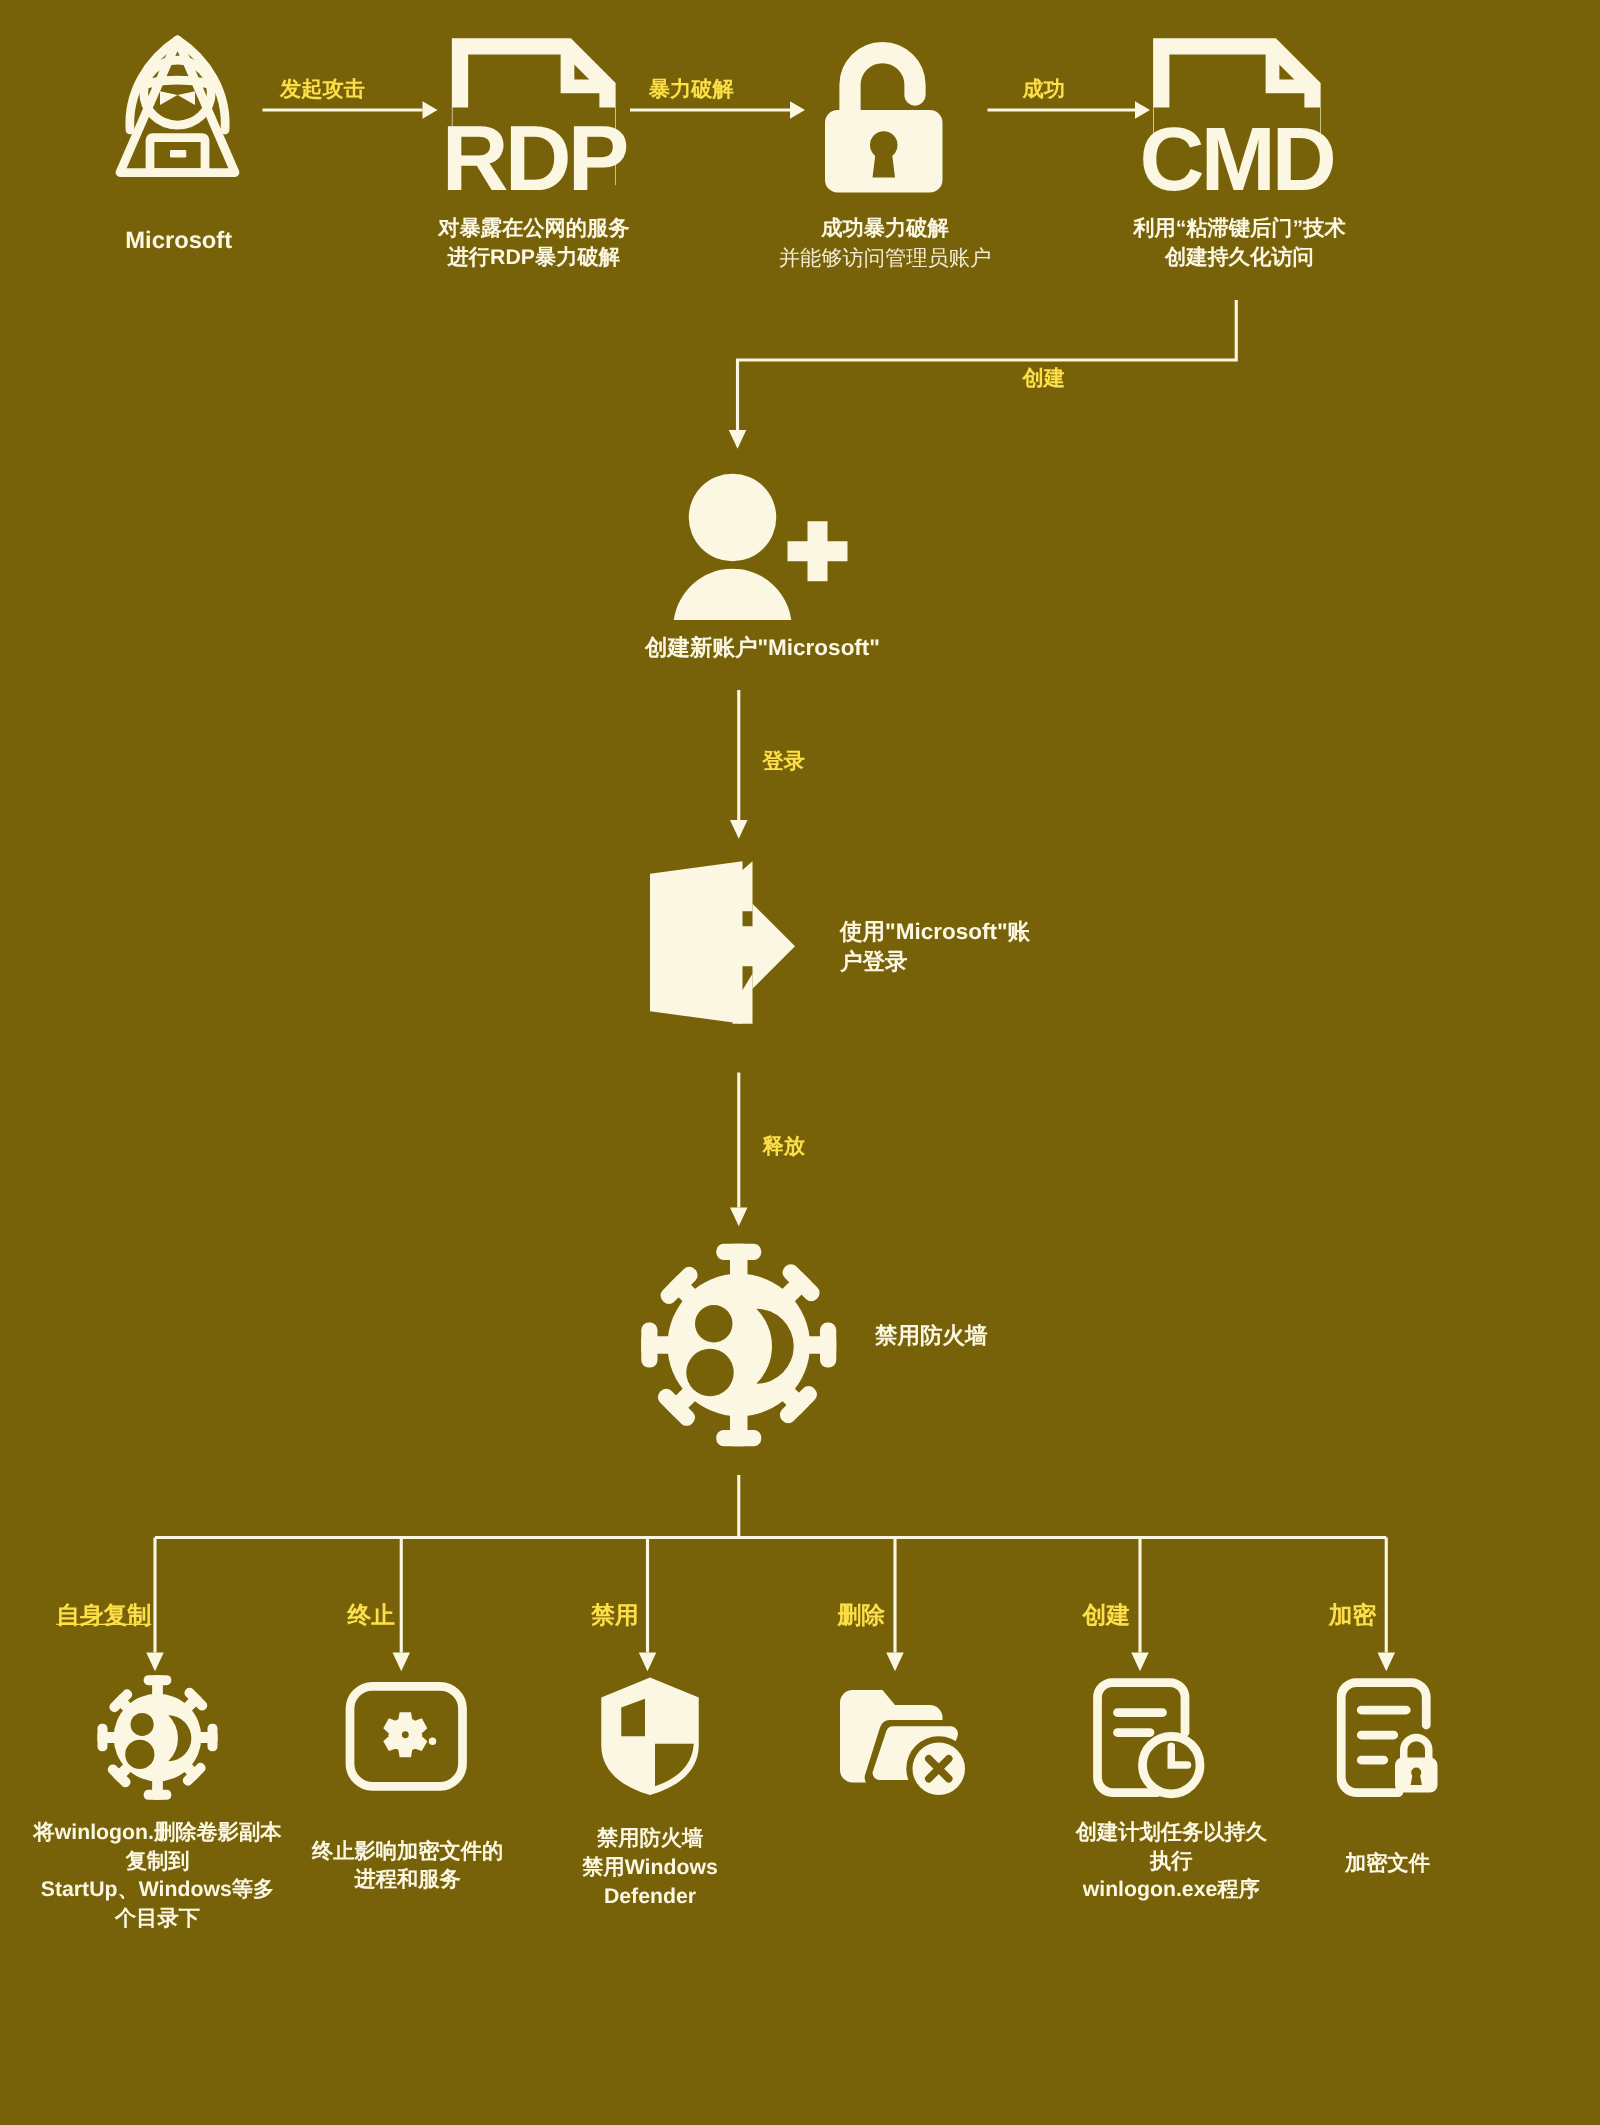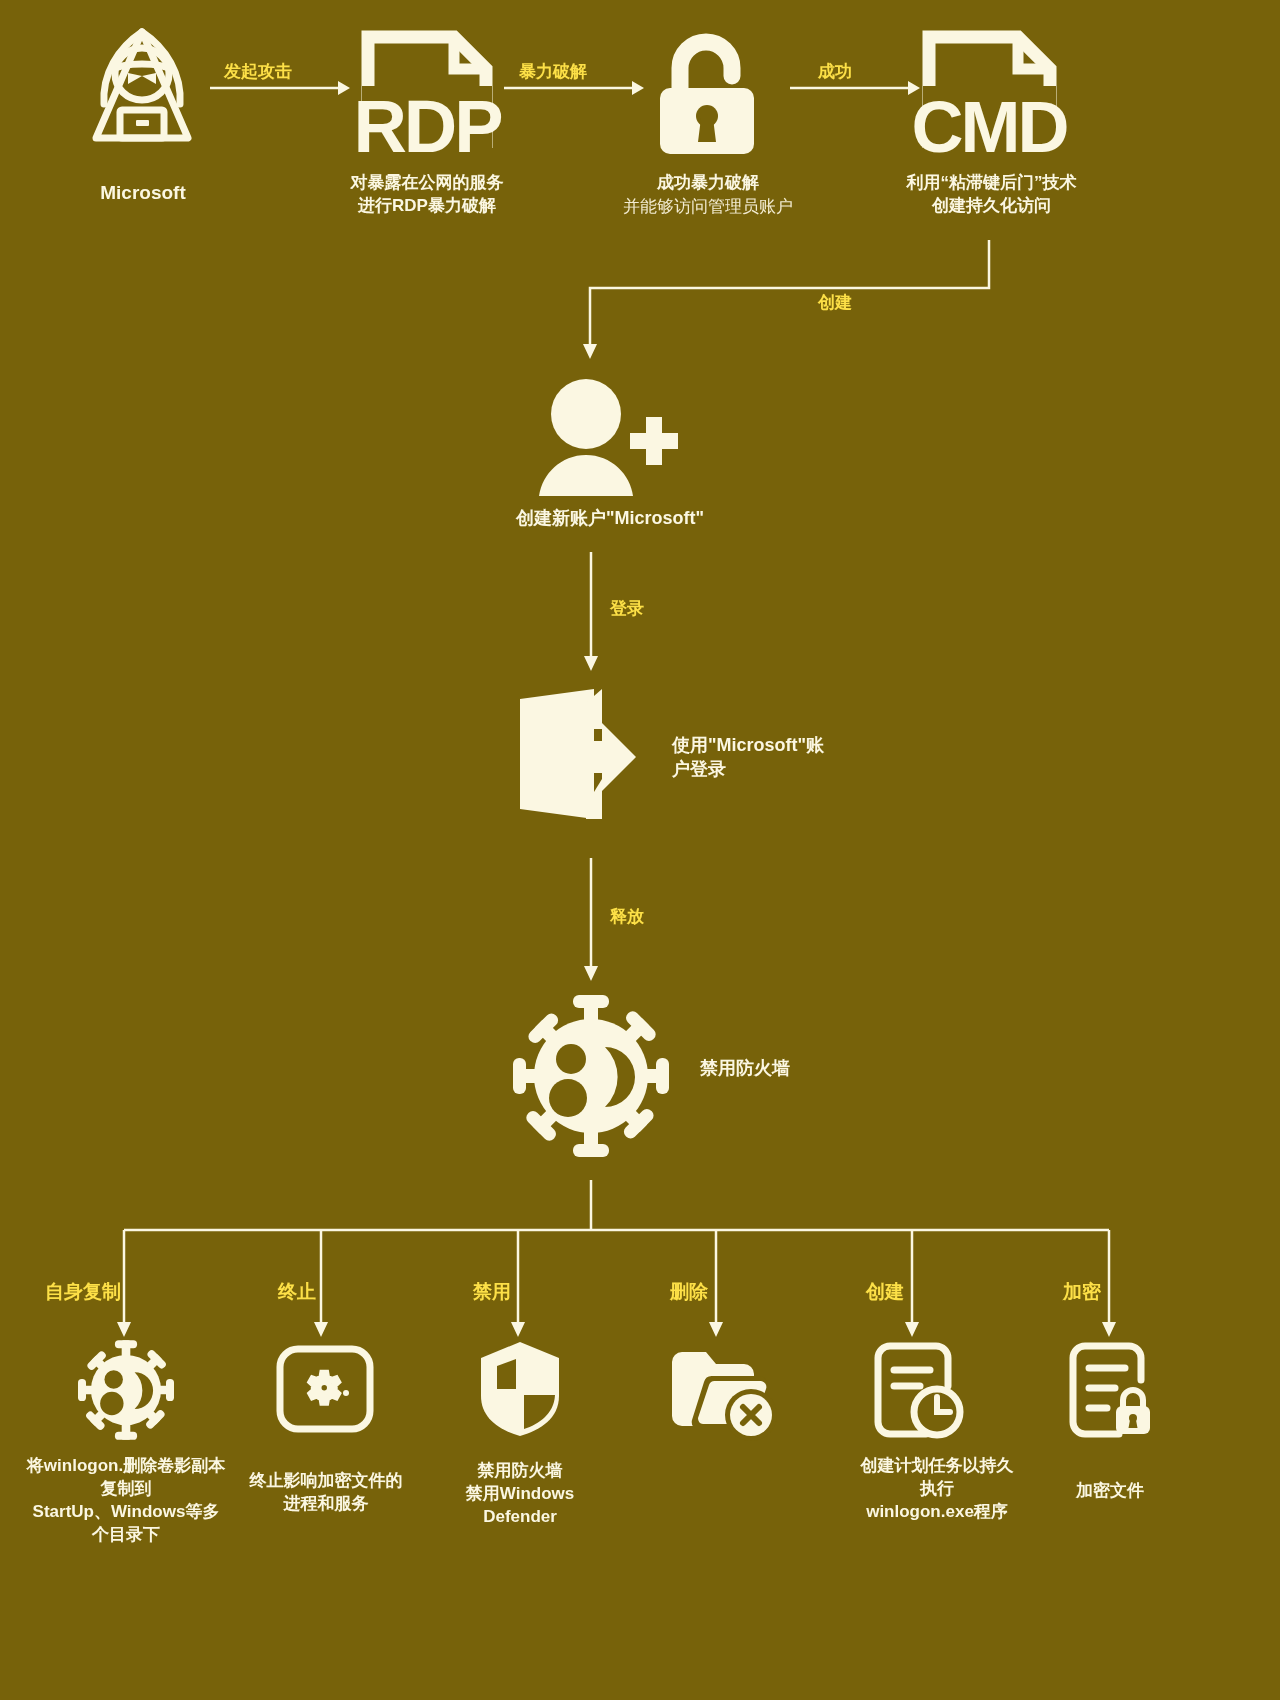--- a/index.html
+++ b/index.html
@@ -198,21 +198,21 @@
       <path class="fill" d="M411 142 L425 142 L418 157 Z"></path>
       <path class="stroke" stroke-width="2.5" d="M616 50 L616 142"></path>
       <path class="fill" d="M609 142 L623 142 L616 157 Z"></path>
       <path class="stroke" stroke-width="2.5" d="M812 50 L812 142"></path>
       <path class="fill" d="M805 142 L819 142 L812 157 Z"></path>
       <path class="stroke" stroke-width="2.5" d="M1009 50 L1009 142"></path>
       <path class="fill" d="M1002 142 L1016 142 L1009 157 Z"></path>
     </svg>
   </div>
 
-  <div class="edge-label" style="left:45px;top:1279px;font-size:19px;">自身复制</div>
+  <div class="edge-label" style="left:45px;top:1279px;font-size:19px;text-decoration:underline;">自身复制</div>
   <div class="edge-label" style="left:278px;top:1279px;font-size:19px;text-align:right;">终止</div>
   <div class="edge-label" style="left:473px;top:1279px;font-size:19px;text-align:center;">禁用</div>
   <div class="edge-label" style="left:670px;top:1279px;font-size:19px;">删除</div>
   <div class="edge-label" style="left:866px;top:1279px;font-size:19px;">创建</div>
   <div class="edge-label" style="left:1063px;top:1279px;font-size:19px;">加密</div>
 
   <div class="abs" style="left:78px;top:1340px;">
     <svg width="96" height="100" viewBox="0 0 156 162">
       <g class="fill">
         <rect x="71" y="0" width="14" height="34" rx="3"></rect>

